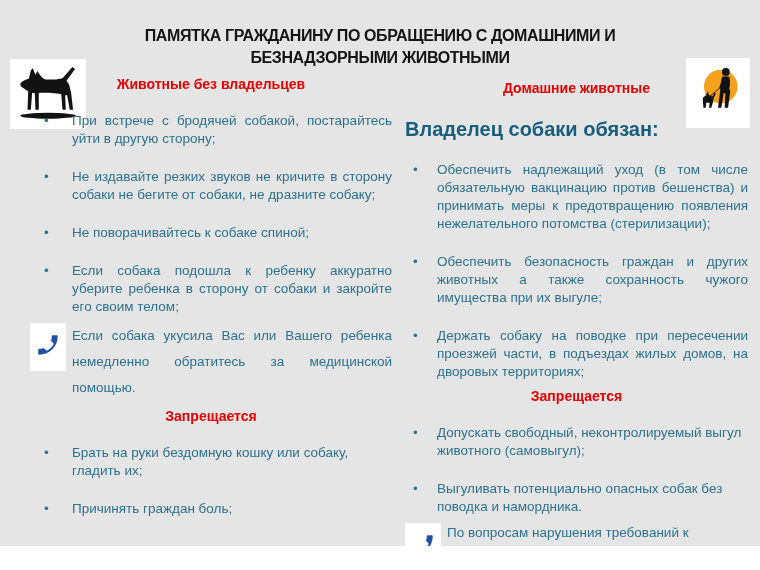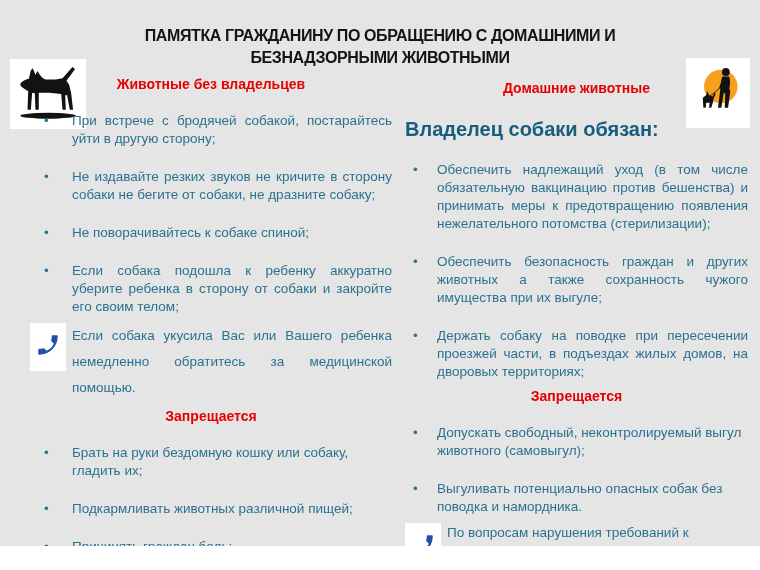--- a/index.html
+++ b/index.html
@@ -104,21 +104,20 @@
           </svg>
         </span>
       </div>
       <p class="note-text justify">Если собака укусила Вас или Вашего ребенка немедленно обратитесь за медицинской помощью.</p>
     </div>
 
     <p class="col-heading mid">Запрещается</p>
 
     <ul class="blist">
       <li>Брать на руки бездомную кошку или собаку, гладить их;</li>
-      <li>Подкармливать животных различной пищей;</li>
       <li>Причинять граждан боль;</li>
     </ul>
   </div>
 
   <div class="col col-right">
     <p class="col-heading" style="margin-bottom:22px;">Домашние животные</p>
     <p class="subheading">Владелец собаки обязан:</p>
 
     <ul class="blist">
       <li class="justify">Обеспечить надлежащий уход (в том числе обязательную вакцинацию против бешенства) и принимать меры к предотвращению появления нежелательного потомства (стерилизации);</li>

